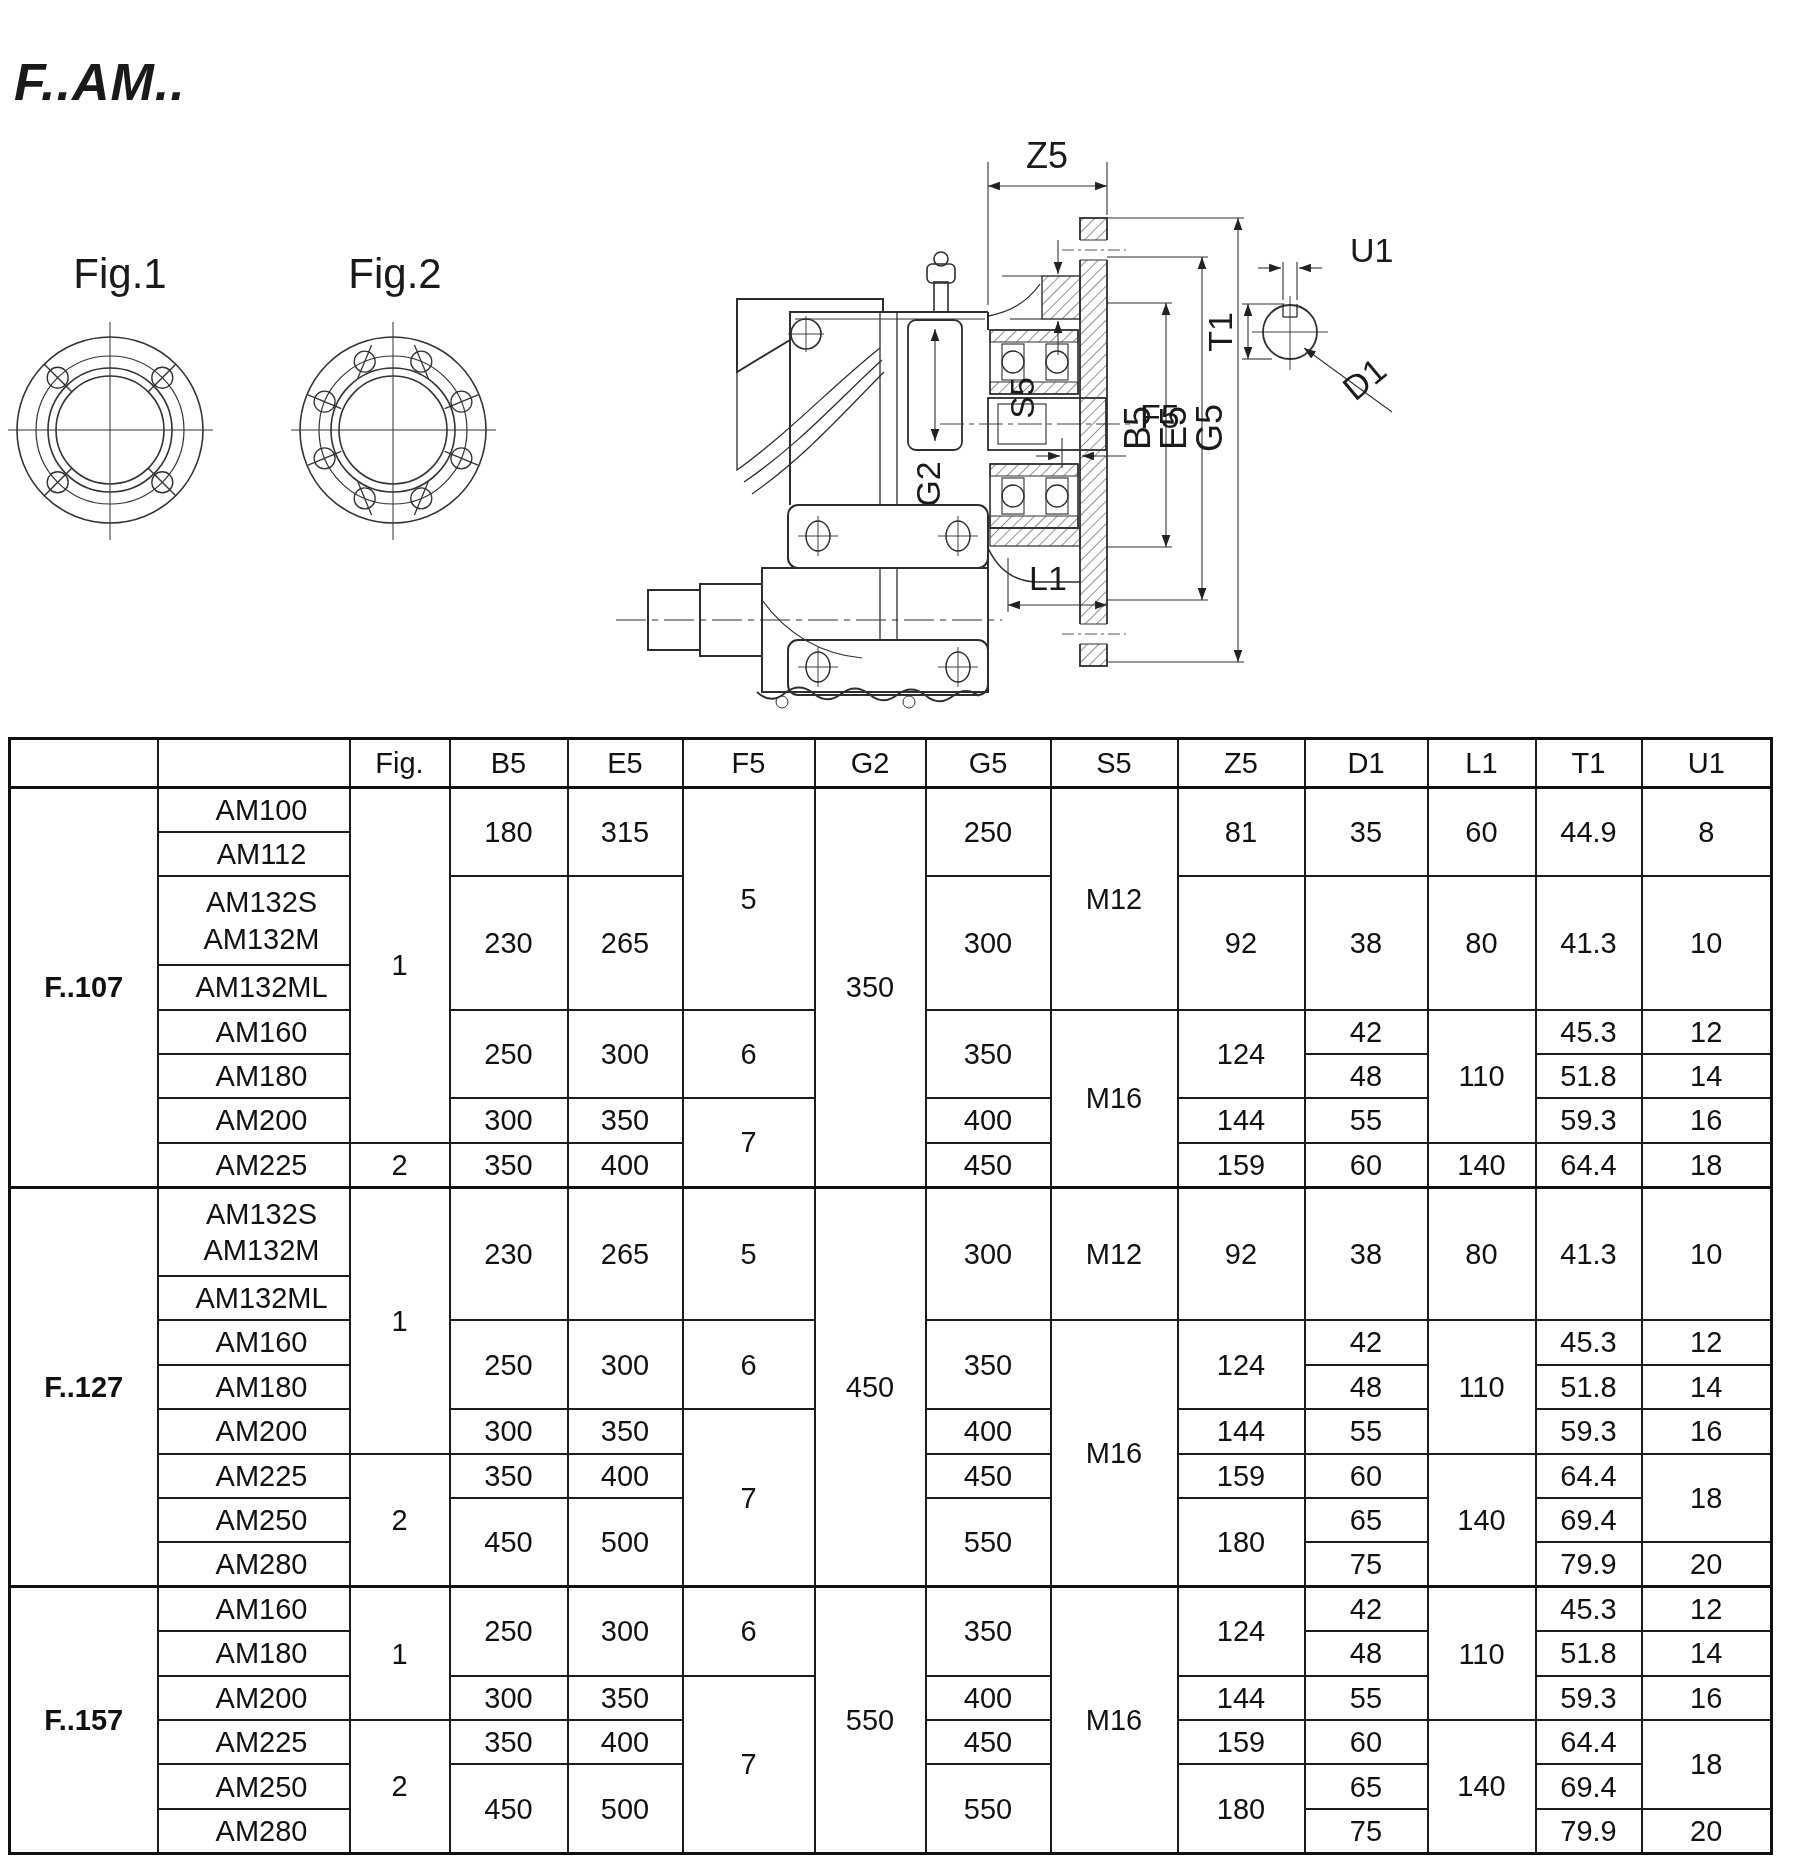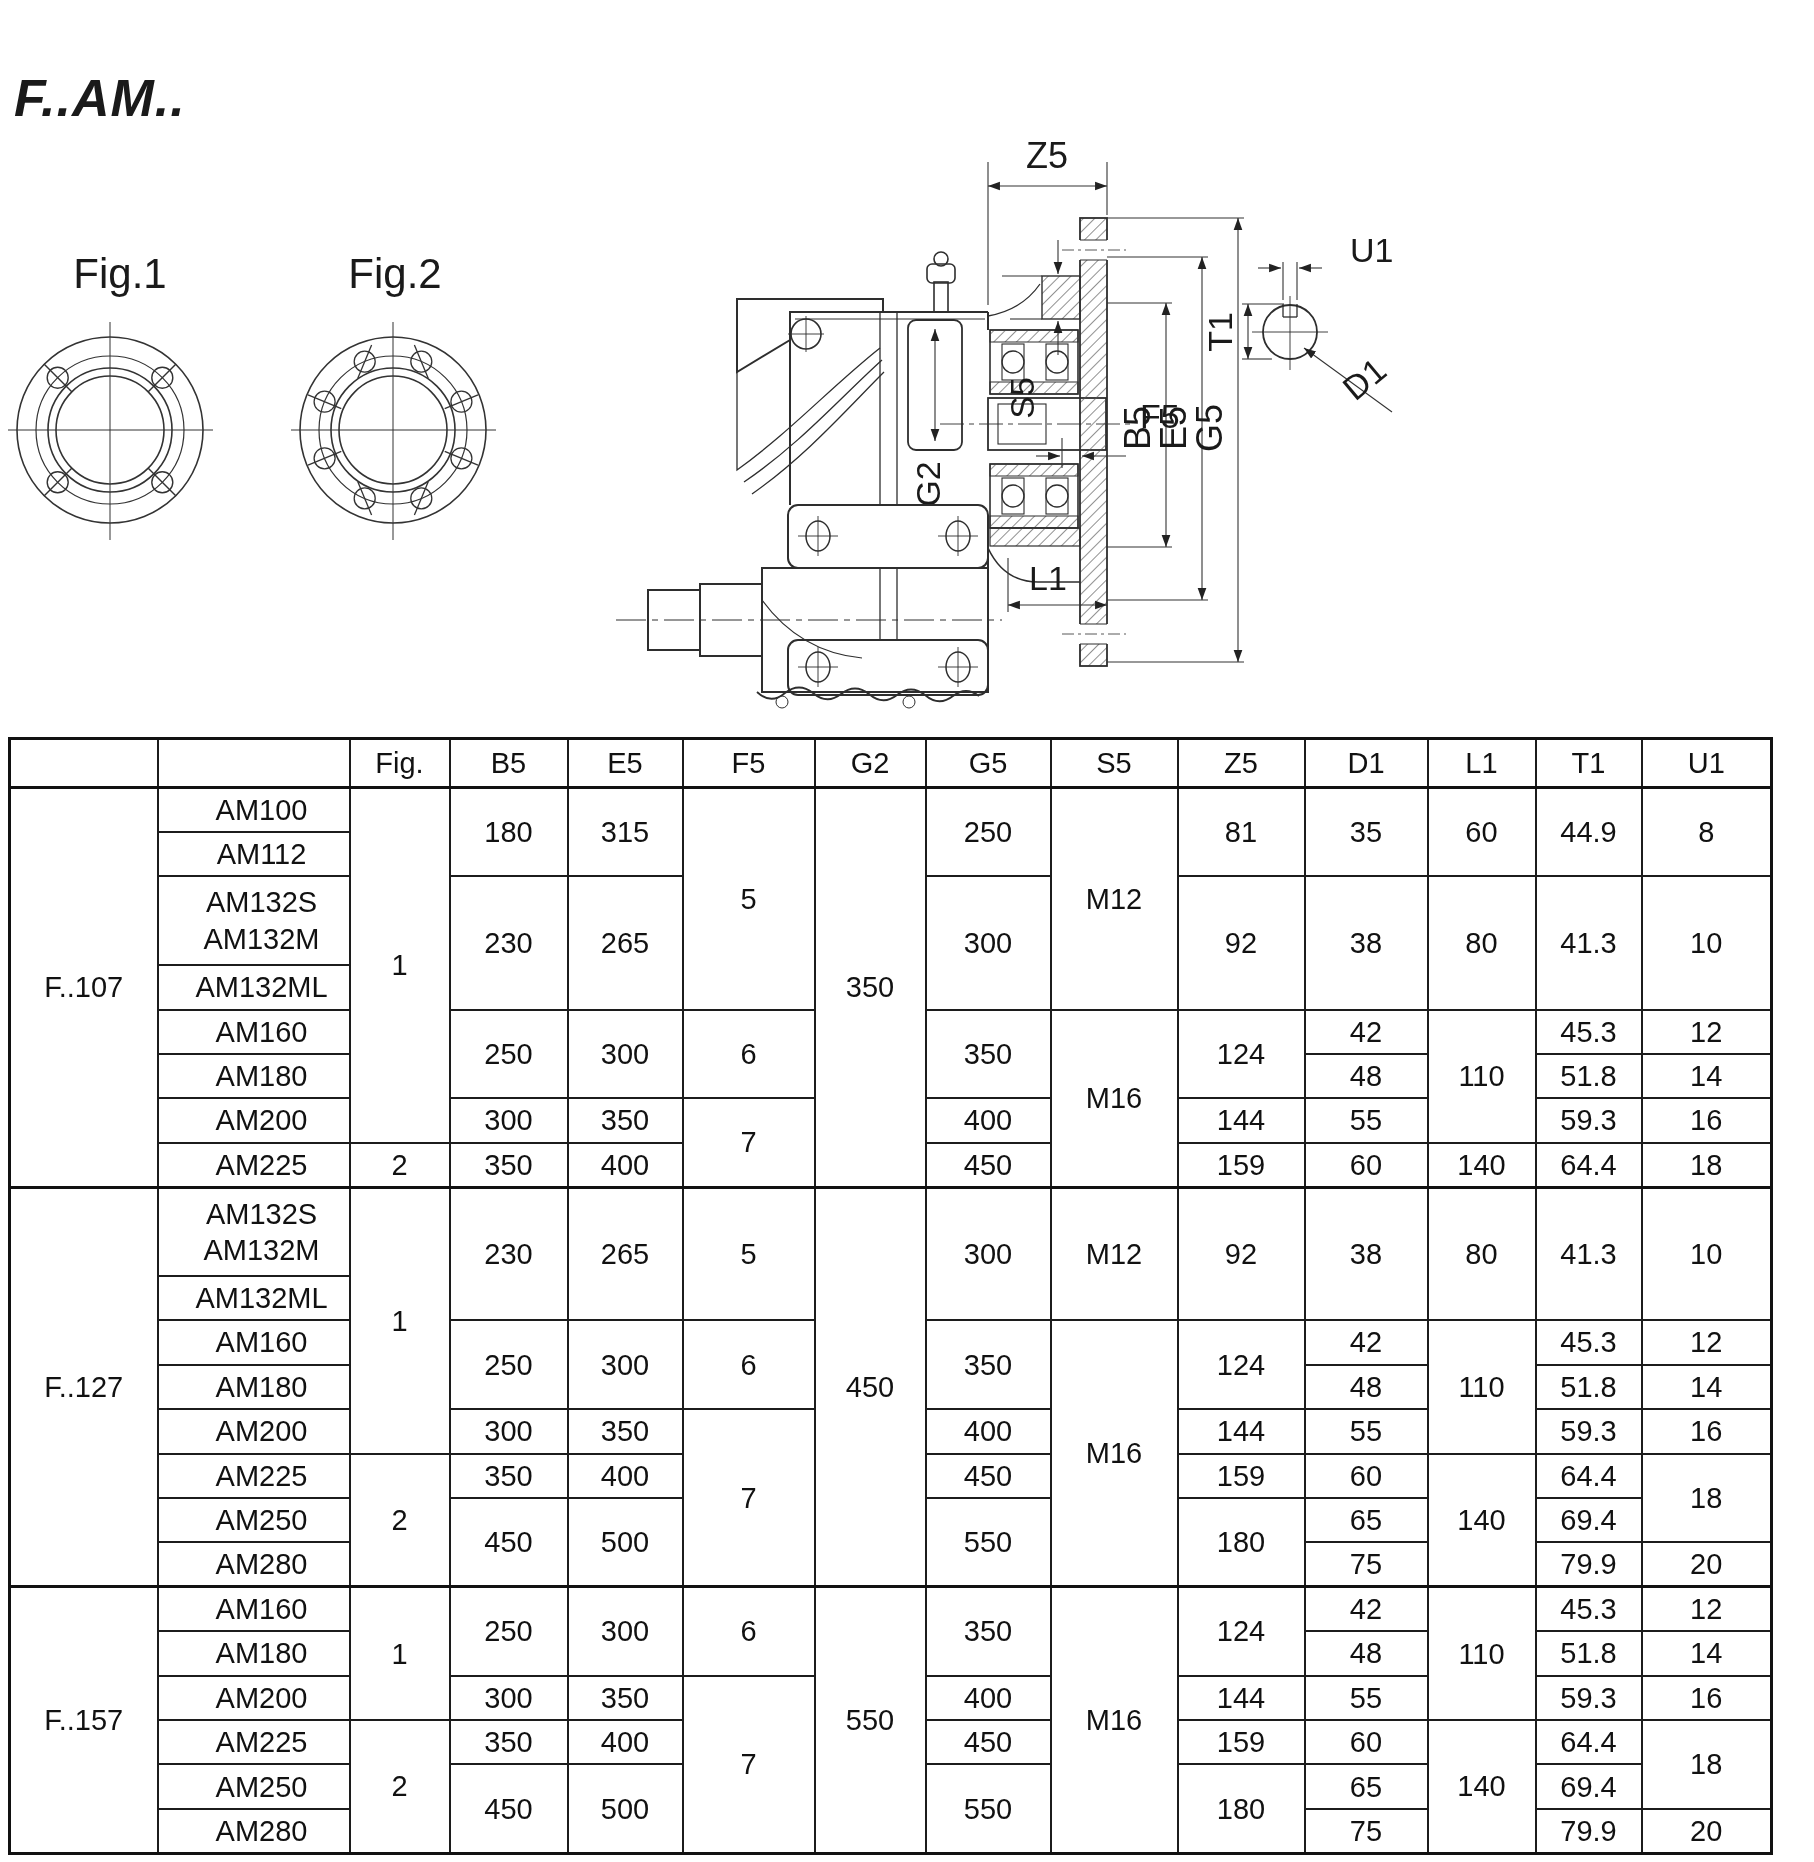--- a/index.html
+++ b/index.html
@@ -1,31 +1,31 @@
 <!DOCTYPE html>
 <html><head>
 <meta charset="utf-8">
 <style>
   html,body{margin:0;padding:0;background:#fff;}
   .page{position:relative;width:1814px;height:1862px;background:#ffffff;overflow:hidden;
         font-family:"Liberation Sans",sans-serif;color:#111;}
-  .page-title{position:absolute;left:14px;top:68px;font-size:52px;font-weight:bold;
+  .page-title{position:absolute;left:14px;top:52px;font-size:52px;font-weight:bold;
         font-style:italic;letter-spacing:1px;color:#1a1a1a;}
   svg text{font-family:"Liberation Sans",sans-serif;fill:#1a1a1a;}
   .drawing-svg{position:absolute;left:0;top:0;}
   table.dims{position:absolute;left:8px;top:737px;width:1762px;height:1118px;
         border-collapse:collapse;table-layout:fixed;font-size:29px;color:#111;}
   table.dims th,table.dims td{border:2px solid #1c1c1c;text-align:center;vertical-align:middle;
         padding:0;line-height:1.25;}
   table.dims{border:3px solid #111;}
   table.dims thead th{height:46px;font-weight:normal;border-bottom:3px solid #111;text-align:center;}
   table.dims tbody tr{height:44px;}
   table.dims tr.section-start td{border-top:3px solid #111;}
   table.dims td.model{text-align:center;padding-left:16px;white-space:pre-line;}
-  table.dims td.series{}
+  table.dims td.series{font-weight:bold;}
 </style>
 </head>
 <body>
 
 <div class="page">
 
   <div class="page-title">F..AM..</div>
 
   <svg class="drawing-svg" width="1814" height="737" viewBox="0 0 1814 737">
     <defs>

